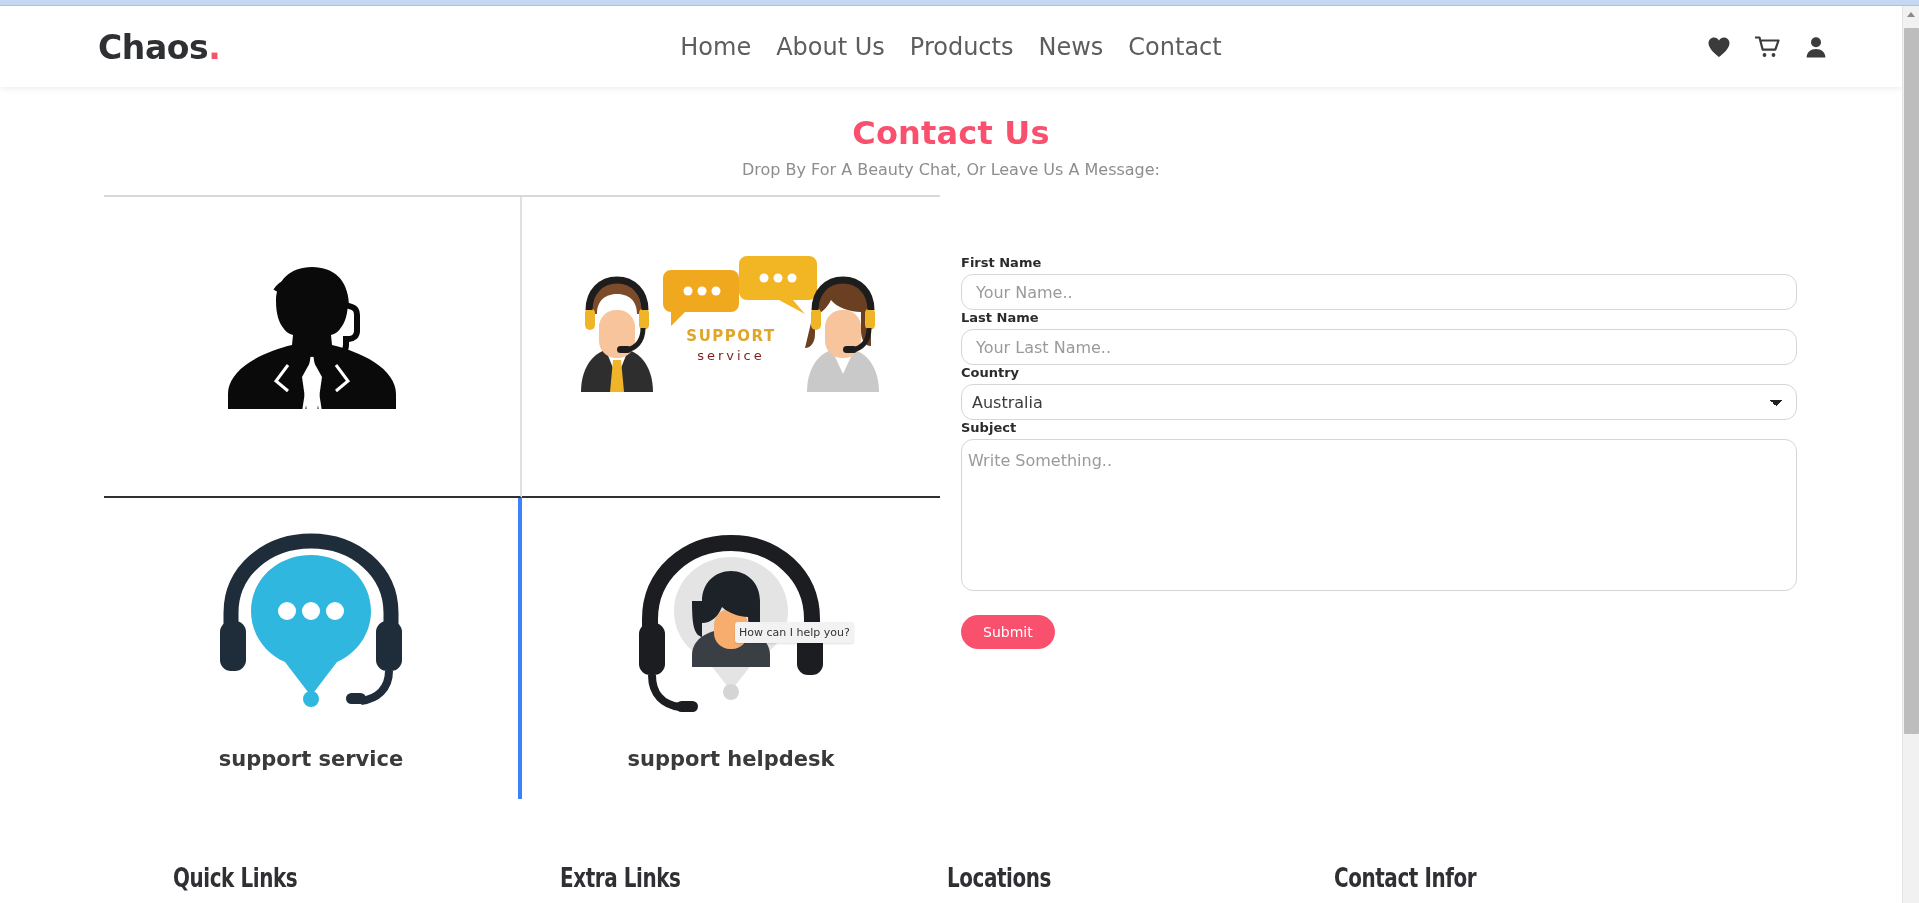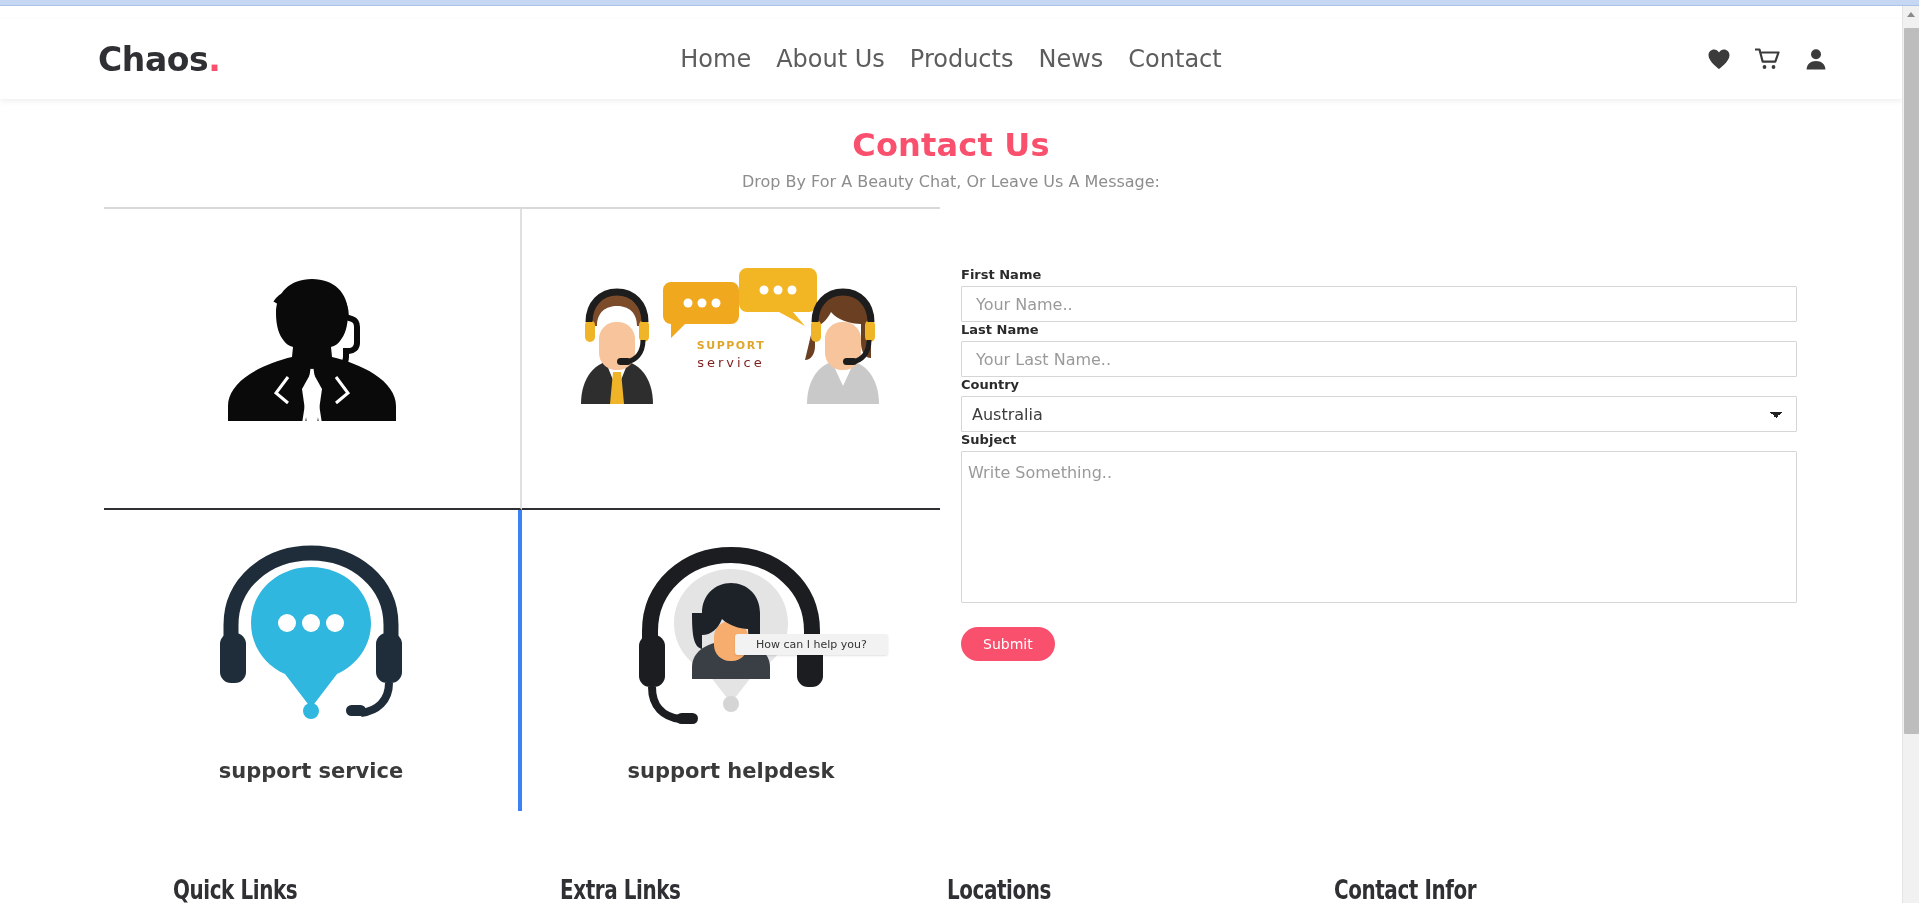--- a/index.html
+++ b/index.html
@@ -57,21 +57,20 @@
   }
 
   
   .site-header {
     position: relative;
     width: 1902px; height: 80px;
     background: #ffffff;
     box-shadow: 0 2px 6px rgba(0,0,0,0.07);
     display: flex; align-items: center;
     z-index: 5;
-    margin-top: 12px;
   }
   .brand {
     position: absolute; left: 98px; top: 50%;
     transform: translateY(-50%);
     font-size: 33px; font-weight: bold;
     color: #2f3033; letter-spacing: -0.4px;
     font-family: "DejaVu Sans", sans-serif;
   }
   .brand-dot { color: #f9506e; }
 
@@ -146,34 +145,34 @@
     text-align: center;
     font-size: 21px; font-weight: bold; color: #3a3a3a;
     font-family: "DejaVu Sans", sans-serif;
   }
   .cell-caption.lower { bottom: 28px; }
 
   .chip {
     position: absolute;
     background: #f2f2f2;
     color: #333; font-size: 11px;
-    padding: 4px 21px; border-radius: 3px;
+    padding: 4px 4px; border-radius: 3px;
     font-family: "DejaVu Sans", sans-serif;
     box-shadow: 0 1px 2px rgba(0,0,0,0.12);
     white-space: nowrap;
   }
 
   .support-label {
     position: absolute;
     text-align: center;
     left: 50%; transform: translateX(-50%);
     top: 130px;
   }
   .support-label .t1 {
-    font-size: 11px; font-weight: bold;
+    font-size: 15px; font-weight: bold;
     color: #e0a62a; letter-spacing: 1.5px;
     font-family: "DejaVu Sans", sans-serif;
   }
   .support-label .t2 {
     font-size: 13px; color: #7f1d1d;
     letter-spacing: 3px; margin-top: 3px;
     font-family: "DejaVu Sans", sans-serif;
   }
 
   
@@ -189,21 +188,21 @@
     margin-bottom: 4px;
     font-family: "DejaVu Sans", sans-serif;
   }
   .field-group { }
   .text-input,
   .country-select,
   .subject-area {
     display: block;
     width: 836px;
     border: 1px solid #d6d6d6;
-    border-radius: 1px;
+    border-radius: 12px;
     background: #ffffff;
     font-size: 16px;
     color: #3c3c3c;
     padding: 0 14px;
     font-family: "DejaVu Sans", sans-serif;
     outline: none;
   }
   .text-input { height: 36px; line-height: 34px; }
   .text-input::placeholder { color: #9a9a9a; }
   .country-select {

